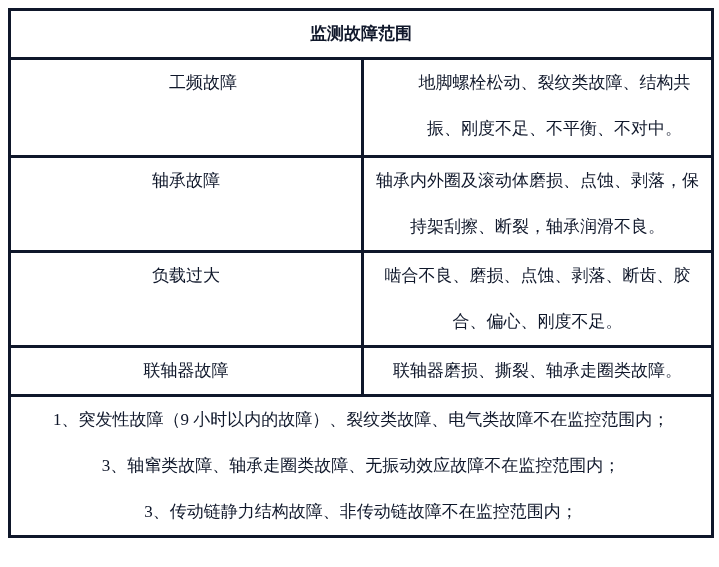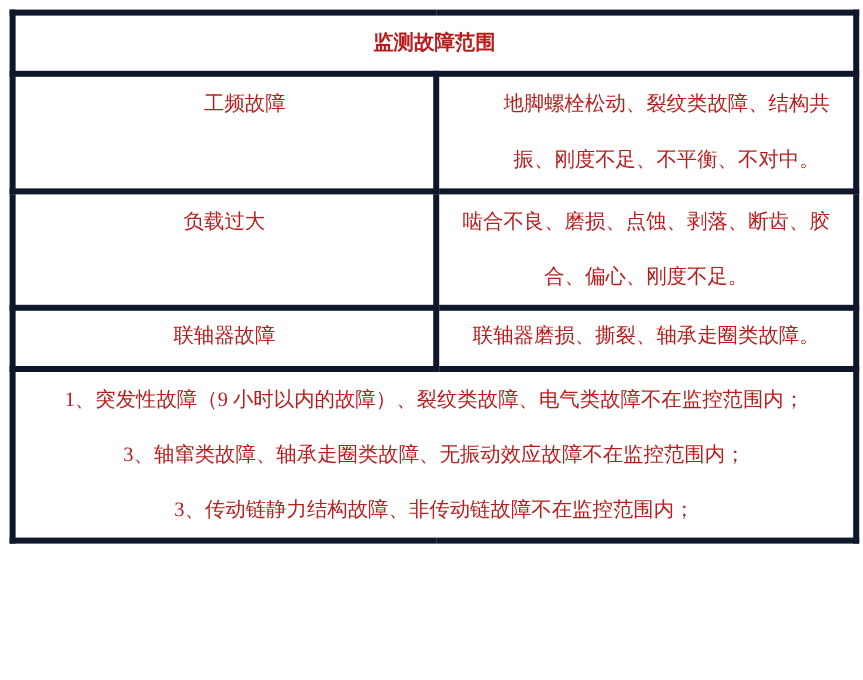--- a/index.html
+++ b/index.html
@@ -20,23 +20,23 @@
   }
   table.fault-table {
     border-collapse: collapse;
     table-layout: fixed;
     width: 703px;
     margin: 8px;
     border: 2px solid #000000;
     background: #ffffff;
   }
   table.fault-table td {
-    border: 5px solid #0f172a;
+    border: 3px solid #0f172a;
     font-size: 17px;
-    color: #b91c1c;
+    color: #0f172a;
     text-align: center;
     vertical-align: top;
     line-height: 46px;
     padding: 0 6px;
     box-sizing: border-box;
     overflow: hidden;
     word-break: break-all;
   }
   td.title-cell {
     font-weight: bold;
@@ -44,21 +44,21 @@
     line-height: 42px;
     vertical-align: middle;
   }
   tr.header-row td {
     height: 45px;
     line-height: 45px;
     vertical-align: middle;
   }
   tr.row-tall td   { height: 98px; padding-left: 40px; }
   tr.row-mid td    { height: 90px; }
-  tr.row-short td  { height: 46px; line-height: 46px; font-family: Liberation Mono, monospace; }
+  tr.row-short td  { height: 46px; line-height: 46px; }
   td.notes-cell {
     text-align: left;
     height: 137px;
     padding: 0 10px;
   }
   .note {
     margin: 0;
     line-height: 46px;
     white-space: nowrap;
   }
@@ -74,20 +74,24 @@
     </colgroup>
     <tbody>
       <tr class="title-row">
         <td colspan="2" class="title-cell">监测故障范围</td>
       </tr>
       <tr class="data-row row-tall">
         <td class="type-cell">工频故障</td>
         <td class="desc-cell">地脚螺栓松动、裂纹类故障、结构共振、刚度不足、不平衡、不对中。</td>
       </tr>
       <tr class="data-row row-mid">
+        <td class="type-cell">轴承故障</td>
+        <td class="desc-cell">轴承内外圈及滚动体磨损、点蚀、剥落，保持架刮擦、断裂，轴承润滑不良。</td>
+      </tr>
+      <tr class="data-row row-mid">
         <td class="type-cell">负载过大</td>
         <td class="desc-cell">啮合不良、磨损、点蚀、剥落、断齿、胶合、偏心、刚度不足。</td>
       </tr>
       <tr class="data-row row-short">
         <td class="type-cell">联轴器故障</td>
         <td class="desc-cell">联轴器磨损、撕裂、轴承走圈类故障。</td>
       </tr>
       <tr class="notes-row">
         <td colspan="2" class="notes-cell">
           <p class="note">1、突发性故障（9 小时以内的故障）、裂纹类故障、电气类故障不在监控范围内；</p>

